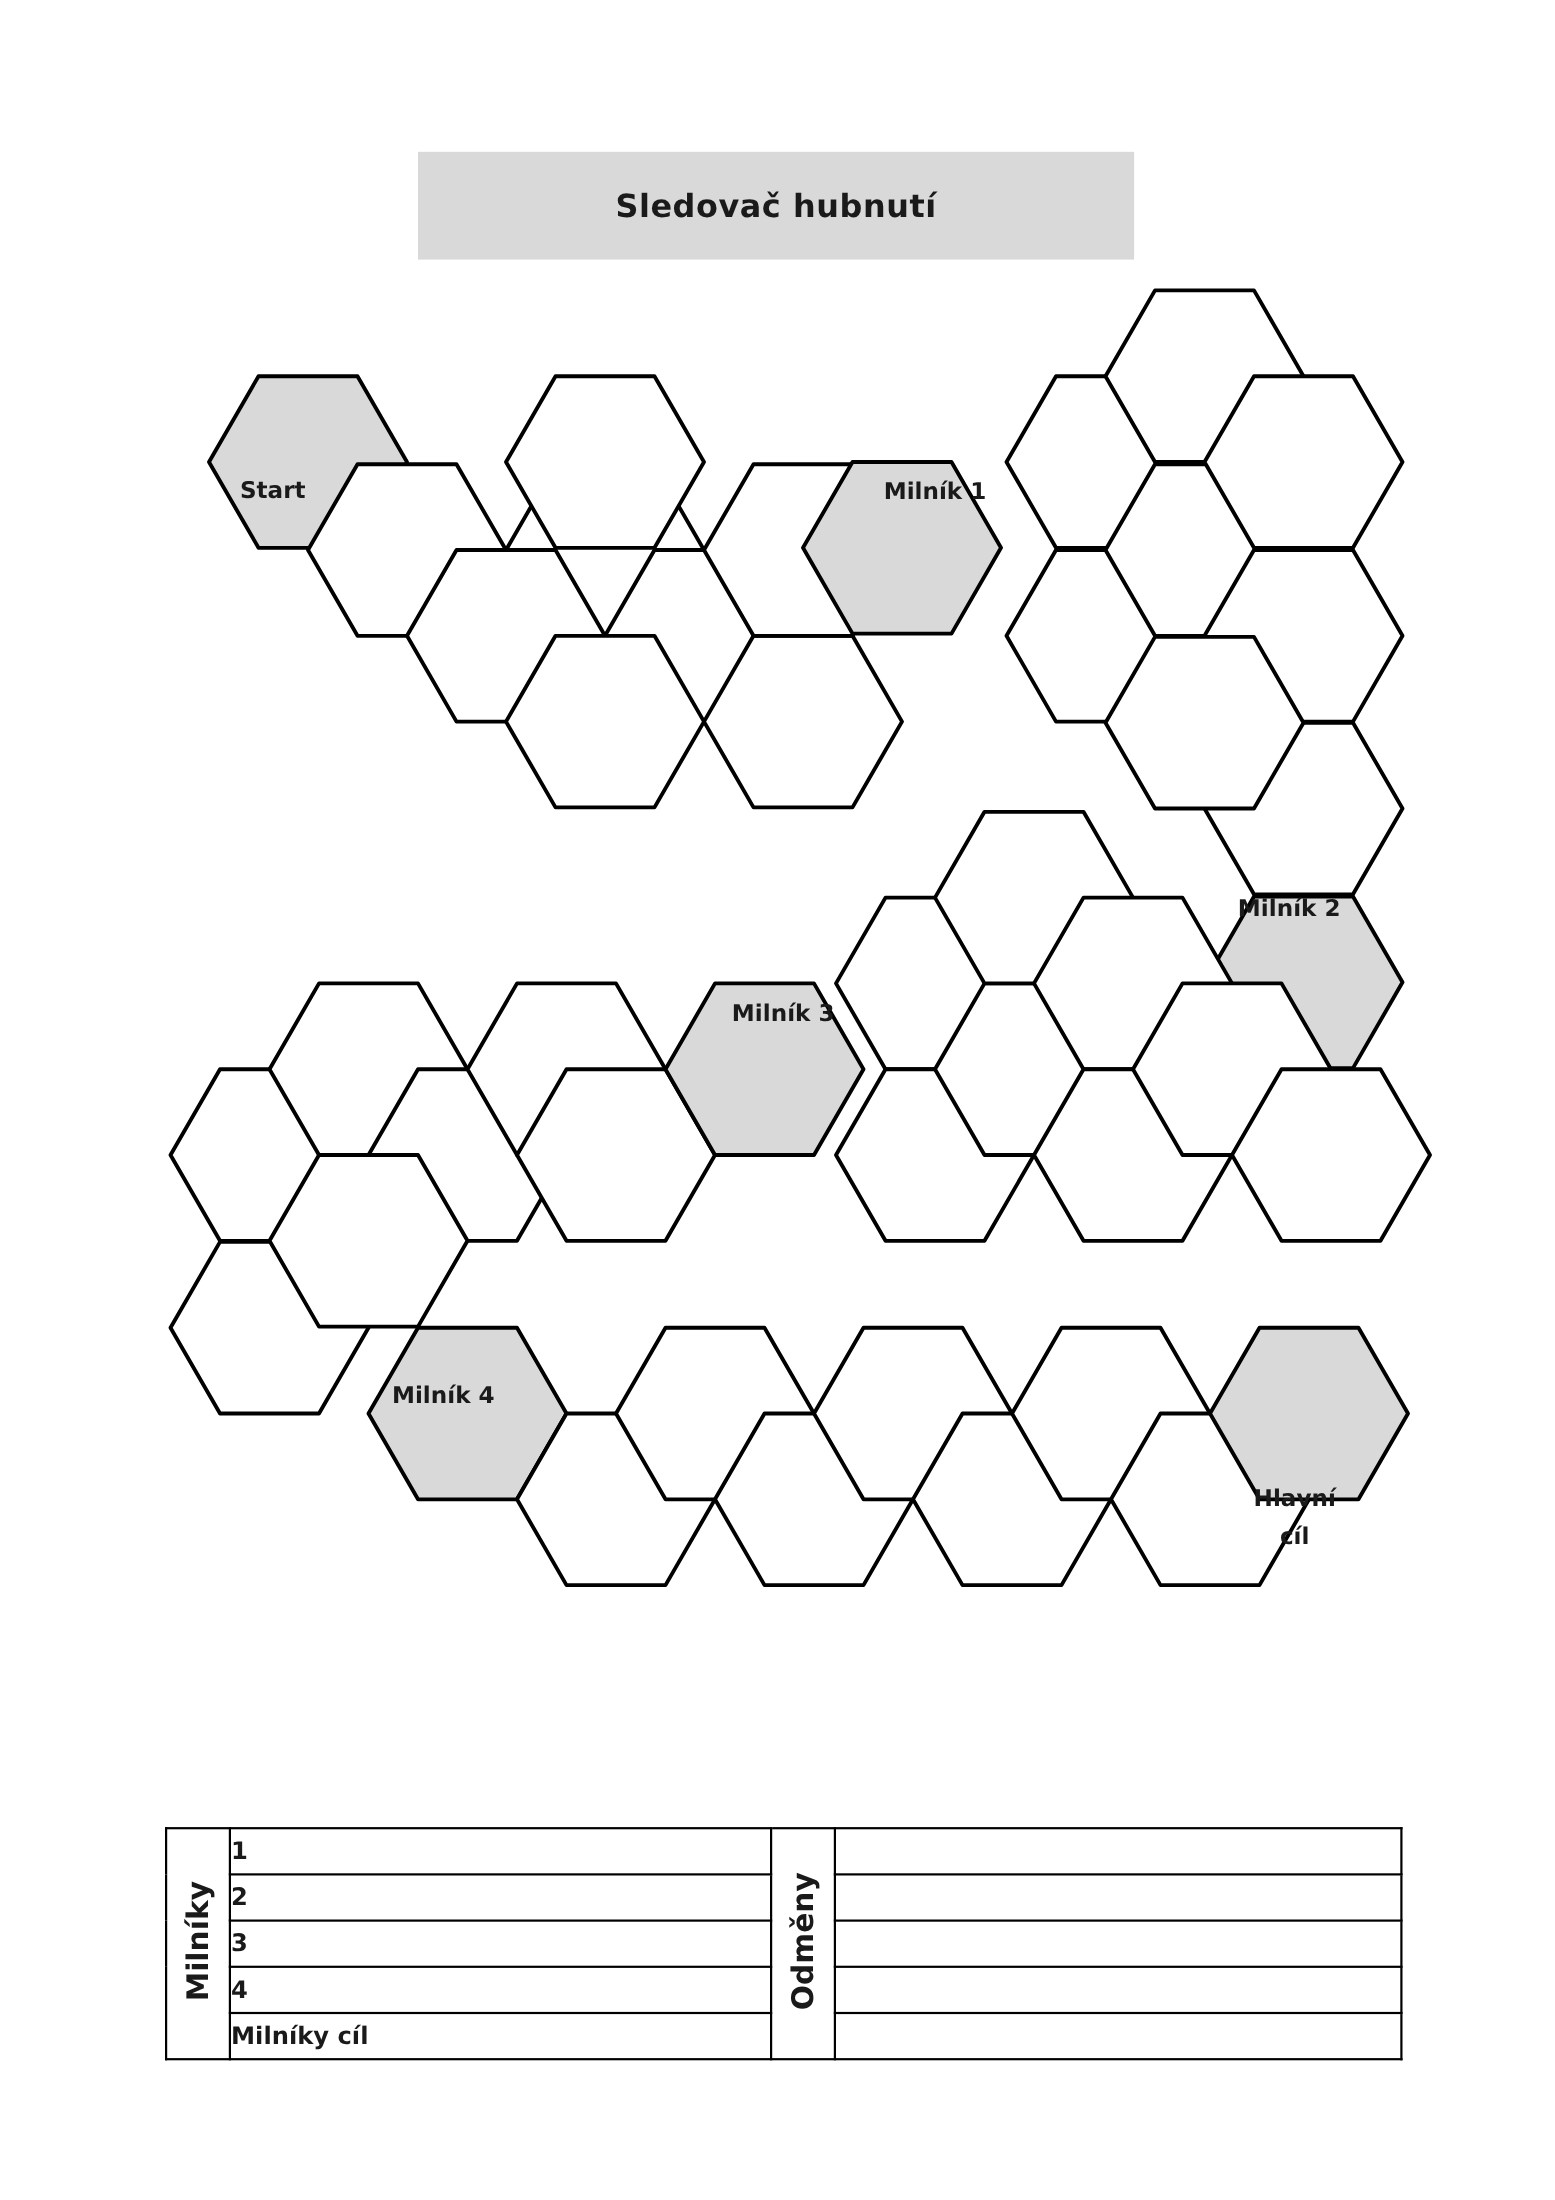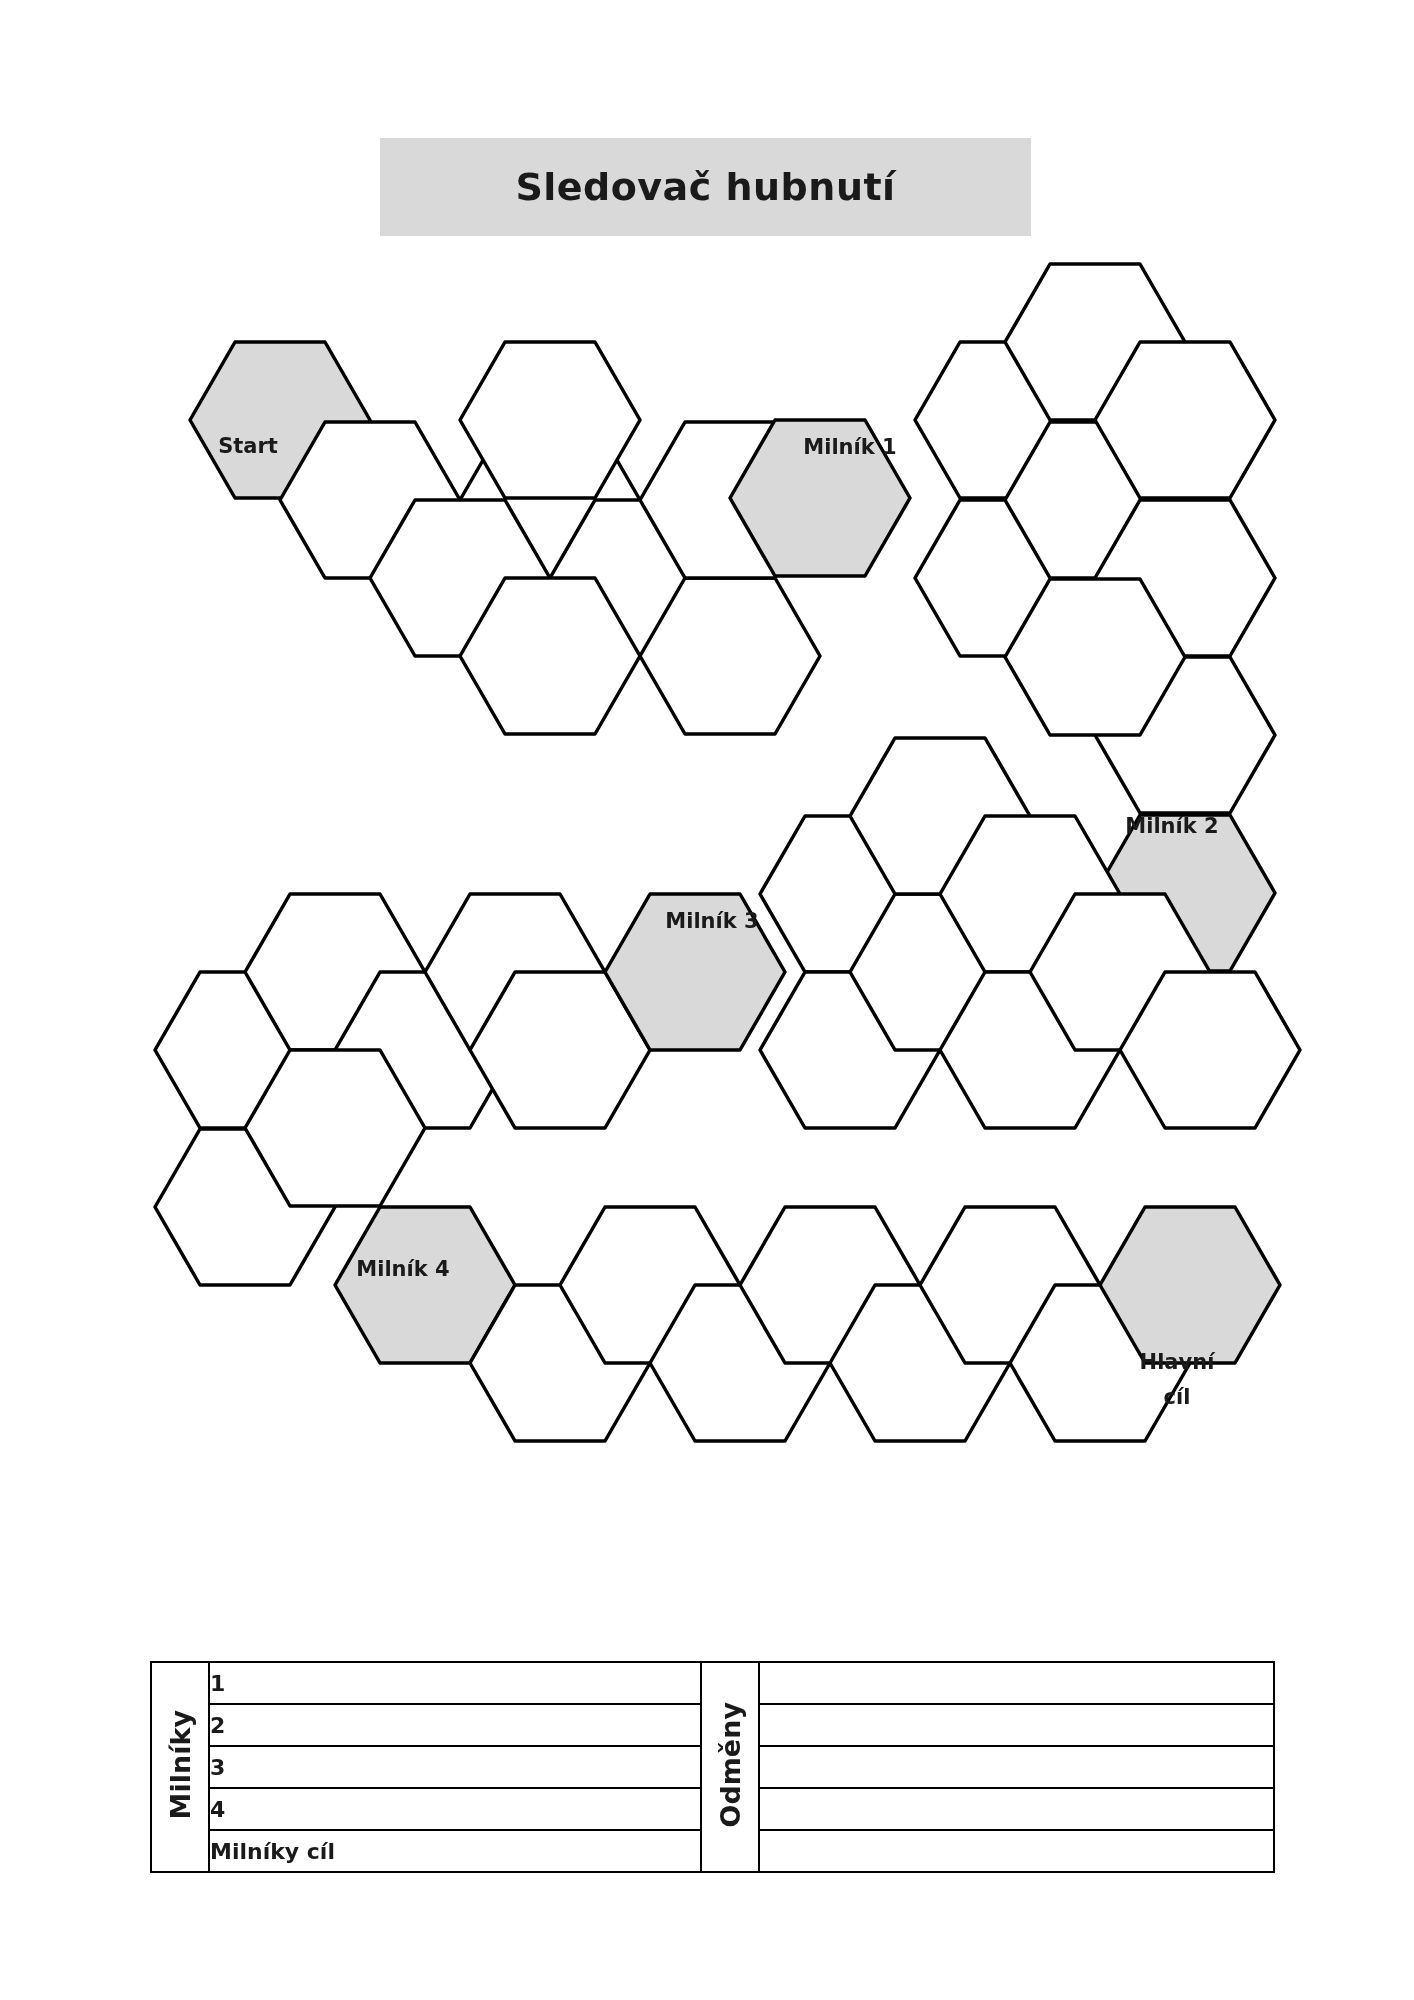--- a/index.html
+++ b/index.html
@@ -25,21 +25,21 @@
     left: 380px;
     top: 138px;
     width: 651px;
     height: 98px;
     background: #d9d9d9;
     display: flex;
     align-items: center;
     justify-content: center;
   }
   .title-band .title-text {
-    font-size: 38px;
+    font-size: 29px;
     font-weight: bold;
     color: #1a1a1a;
     letter-spacing: 0.5px;
     font-family: "DejaVu Sans", sans-serif;
   }
 
   
   .board {
     position: absolute;
     left: 0;

